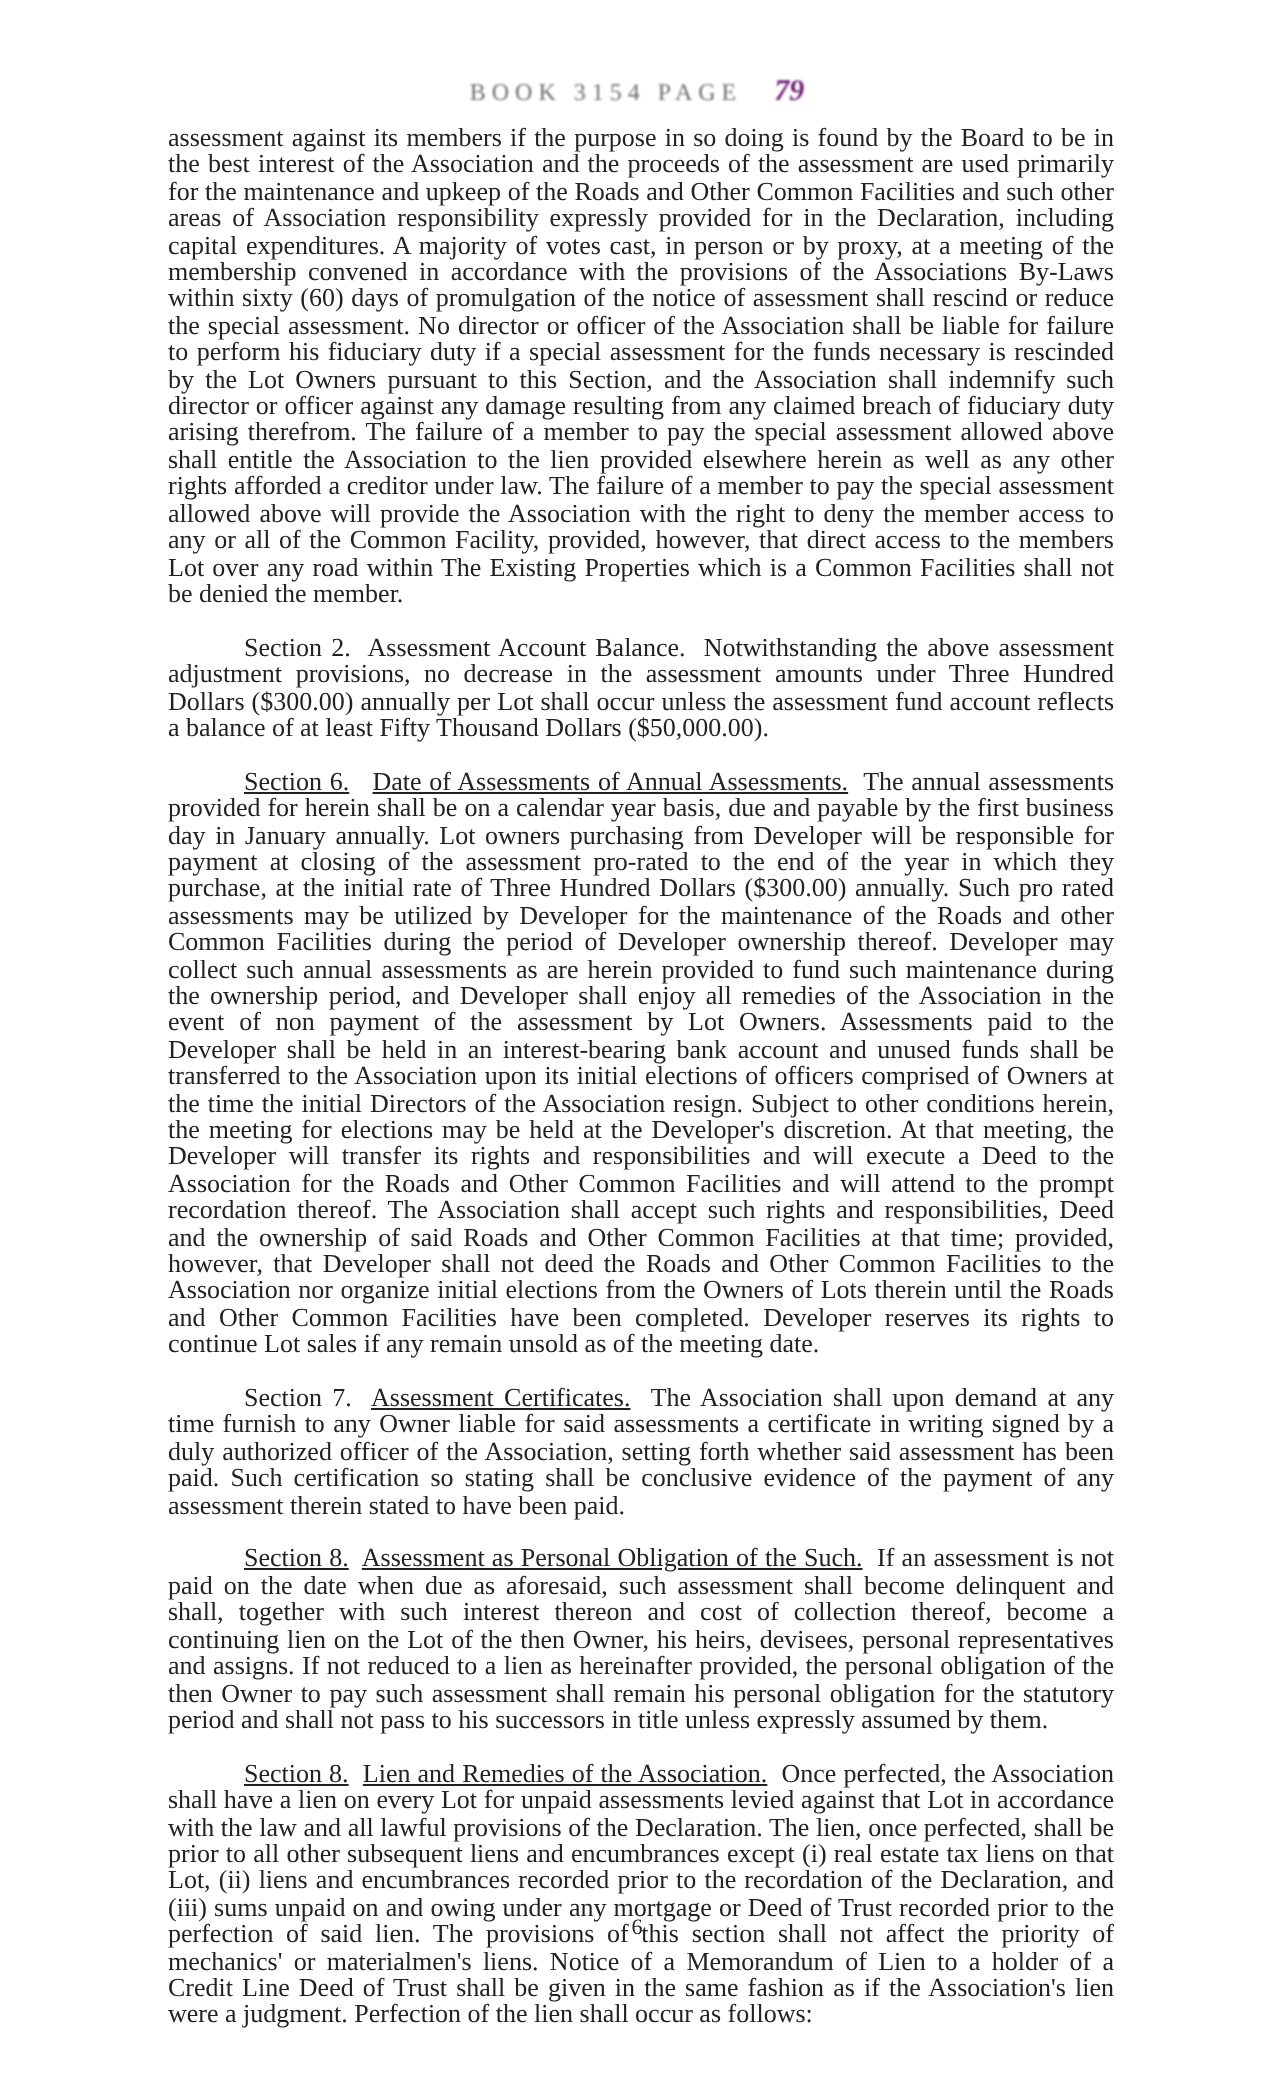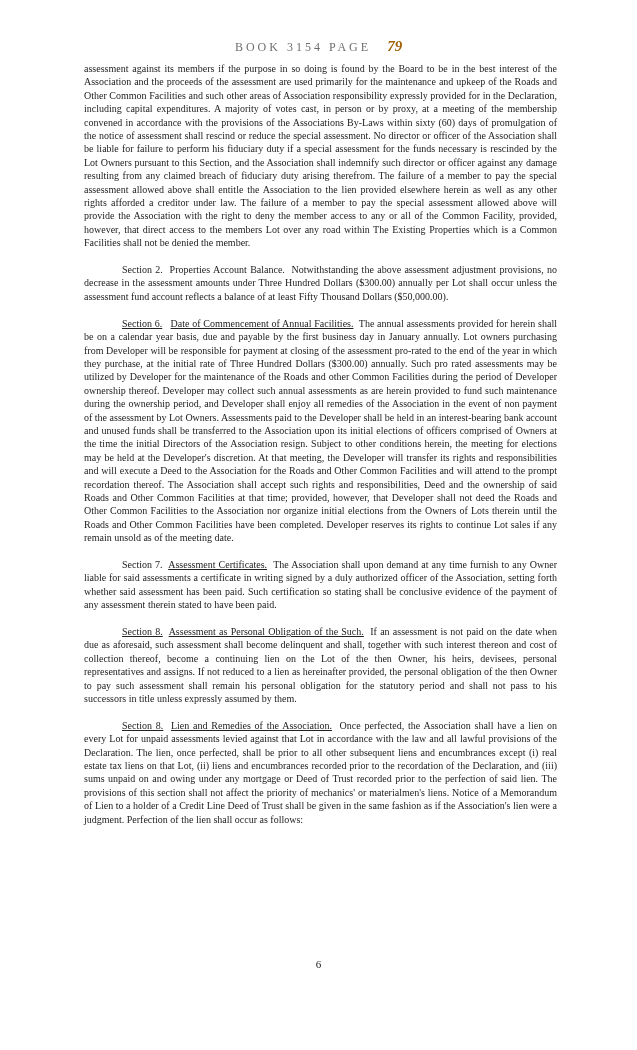--- a/index.html
+++ b/index.html
@@ -28,34 +28,34 @@
       top: 38px;
       left: 0;
       width: 637px;
       text-align: center;
       font-size: 12px;
       letter-spacing: 3px;
       color: #6e6e6e;
       filter: blur(0.5px);
     }
     .stamp .stamp-page {
-      color: #a16207;
+      color: #701a75;
       font-size: 15px;
       font-style: italic;
       font-weight: bold;
       letter-spacing: 0;
       margin-left: 10px;
       filter: none;
     }
     .body-text {
       position: absolute;
       left: 84px;
       top: 62px;
       width: 473px;
-      font-size: 10px;
+      font-size: 13px;
       line-height: 13.4px;
       text-align: justify;
       color: #222;
     }
     .para {
       margin: 0 0 13.4px 0;
       text-indent: 0;
     }
     .para.indent {
       text-indent: 38px;
@@ -87,27 +87,27 @@
   </div>
 
   <div class="body-text">
 
     <p class="para first">
       <span>assessment against its members if the purpose in so doing is found by the Board to be in the best interest of the Association and the proceeds of the assessment are used primarily for the maintenance and upkeep of the Roads and Other Common Facilities and such other areas of Association responsibility expressly provided for in the Declaration, including capital expenditures. A majority of votes cast, in person or by proxy, at a meeting of the membership convened in accordance with the provisions of the Associations By-Laws within sixty (60) days of promulgation of the notice of assessment shall rescind or reduce the special assessment. No director or officer of the Association shall be liable for failure to perform his fiduciary duty if a special assessment for the funds necessary is rescinded by the Lot Owners pursuant to this Section, and the Association shall indemnify such director or officer against any damage resulting from any claimed breach of fiduciary duty arising therefrom. The failure of a member to pay the special assessment allowed above shall entitle the Association to the lien provided elsewhere herein as well as any other rights afforded a creditor under law. The failure of a member to pay the special assessment allowed above will provide the Association with the right to deny the member access to any or all of the Common Facility, provided, however, that direct access to the members Lot over any road within The Existing Properties which is a Common Facilities shall not be denied the member.</span>
     </p>
 
     <p class="para indent">
       <span>Section 2.</span>&nbsp;
-      <span>Properties Account Balance.</span>&nbsp;
+      <span>Assessment Account Balance.</span>&nbsp;
       <span>Notwithstanding the above assessment adjustment provisions, no decrease in the assessment amounts under Three Hundred Dollars ($300.00) annually per Lot shall occur unless the assessment fund account reflects a balance of at least Fifty Thousand Dollars ($50,000.00).</span>
     </p>
 
     <p class="para indent">
       <span class="u">Section 6.</span>&nbsp;&nbsp;
-      <span class="u">Date of Commencement of Annual Facilities.</span>&nbsp;
+      <span class="u">Date of Assessments of Annual Assessments.</span>&nbsp;
       <span>The annual assessments provided for herein shall be on a calendar year basis, due and payable by the first business day in January annually. Lot owners purchasing from Developer will be responsible for payment at closing of the assessment pro-rated to the end of the year in which they purchase, at the initial rate of Three Hundred Dollars ($300.00) annually. Such pro rated assessments may be utilized by Developer for the maintenance of the Roads and other Common Facilities during the period of Developer ownership thereof. Developer may collect such annual assessments as are herein provided to fund such maintenance during the ownership period, and Developer shall enjoy all remedies of the Association in the event of non payment of the assessment by Lot Owners. Assessments paid to the Developer shall be held in an interest-bearing bank account and unused funds shall be transferred to the Association upon its initial elections of officers comprised of Owners at the time the initial Directors of the Association resign. Subject to other conditions herein, the meeting for elections may be held at the Developer's discretion. At that meeting, the Developer will transfer its rights and responsibilities and will execute a Deed to the Association for the Roads and Other Common Facilities and will attend to the prompt recordation thereof. The Association shall accept such rights and responsibilities, Deed and the ownership of said Roads and Other Common Facilities at that time; provided, however, that Developer shall not deed the Roads and Other Common Facilities to the Association nor organize initial elections from the Owners of Lots therein until the Roads and Other Common Facilities have been completed. Developer reserves its rights to continue Lot sales if any remain unsold as of the meeting date.</span>
     </p>
 
     <p class="para indent">
       <span>Section 7.</span>&nbsp;
       <span class="u">Assessment Certificates.</span>&nbsp;
       <span>The Association shall upon demand at any time furnish to any Owner liable for said assessments a certificate in writing signed by a duly authorized officer of the Association, setting forth whether said assessment has been paid. Such certification so stating shall be conclusive evidence of the payment of any assessment therein stated to have been paid.</span>
     </p>
 
     <p class="para indent">

